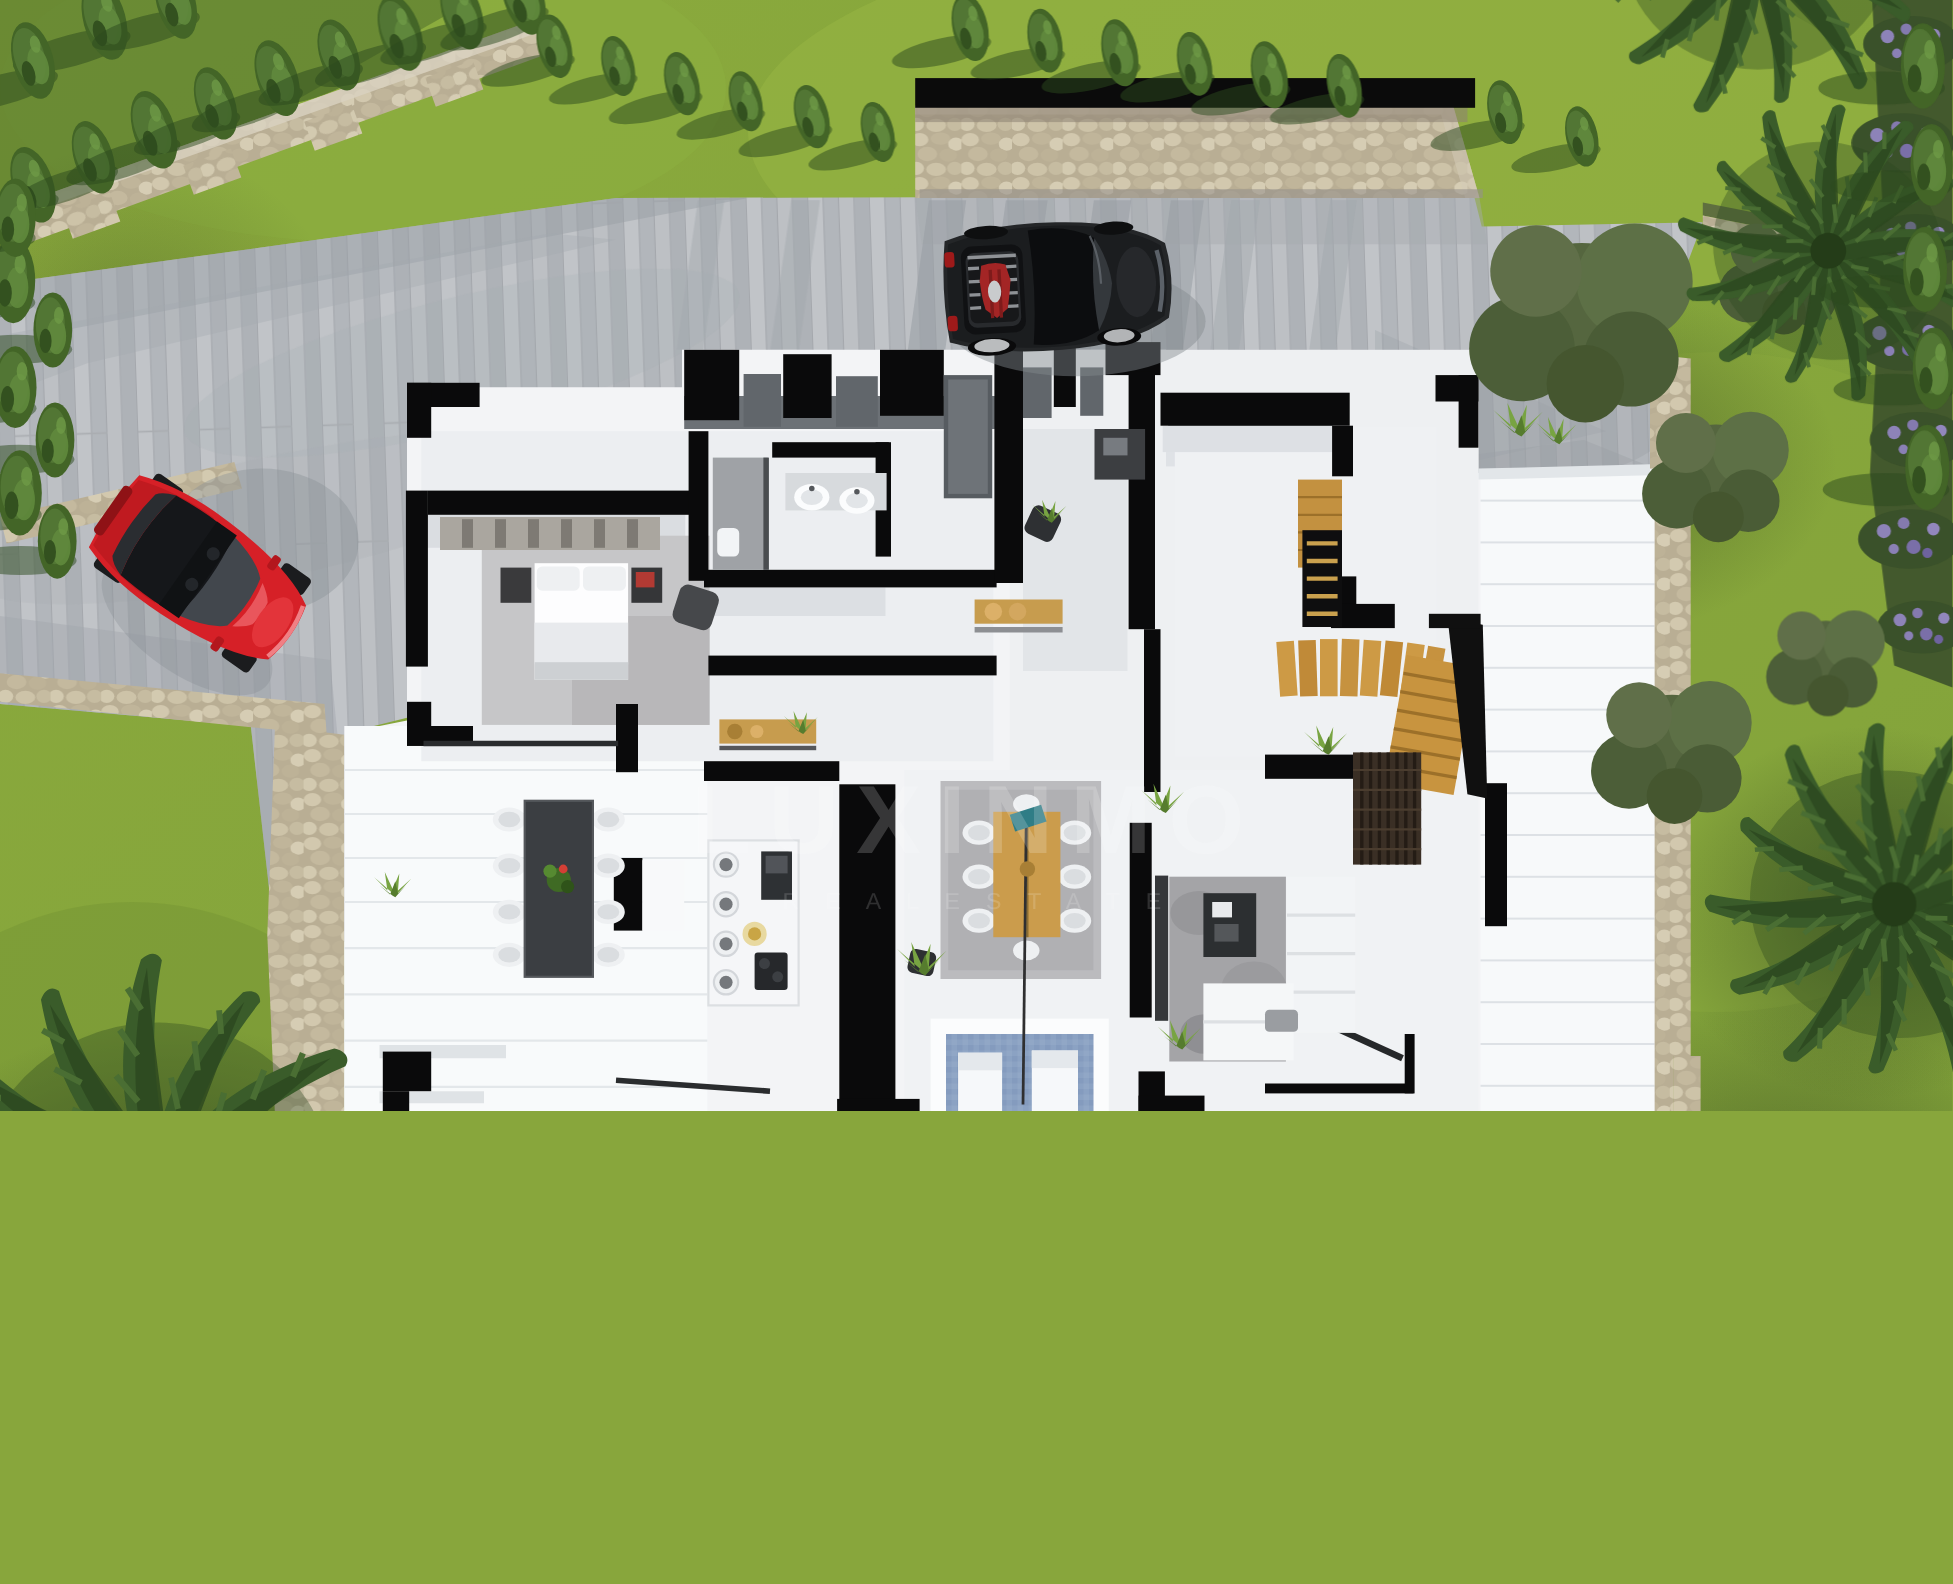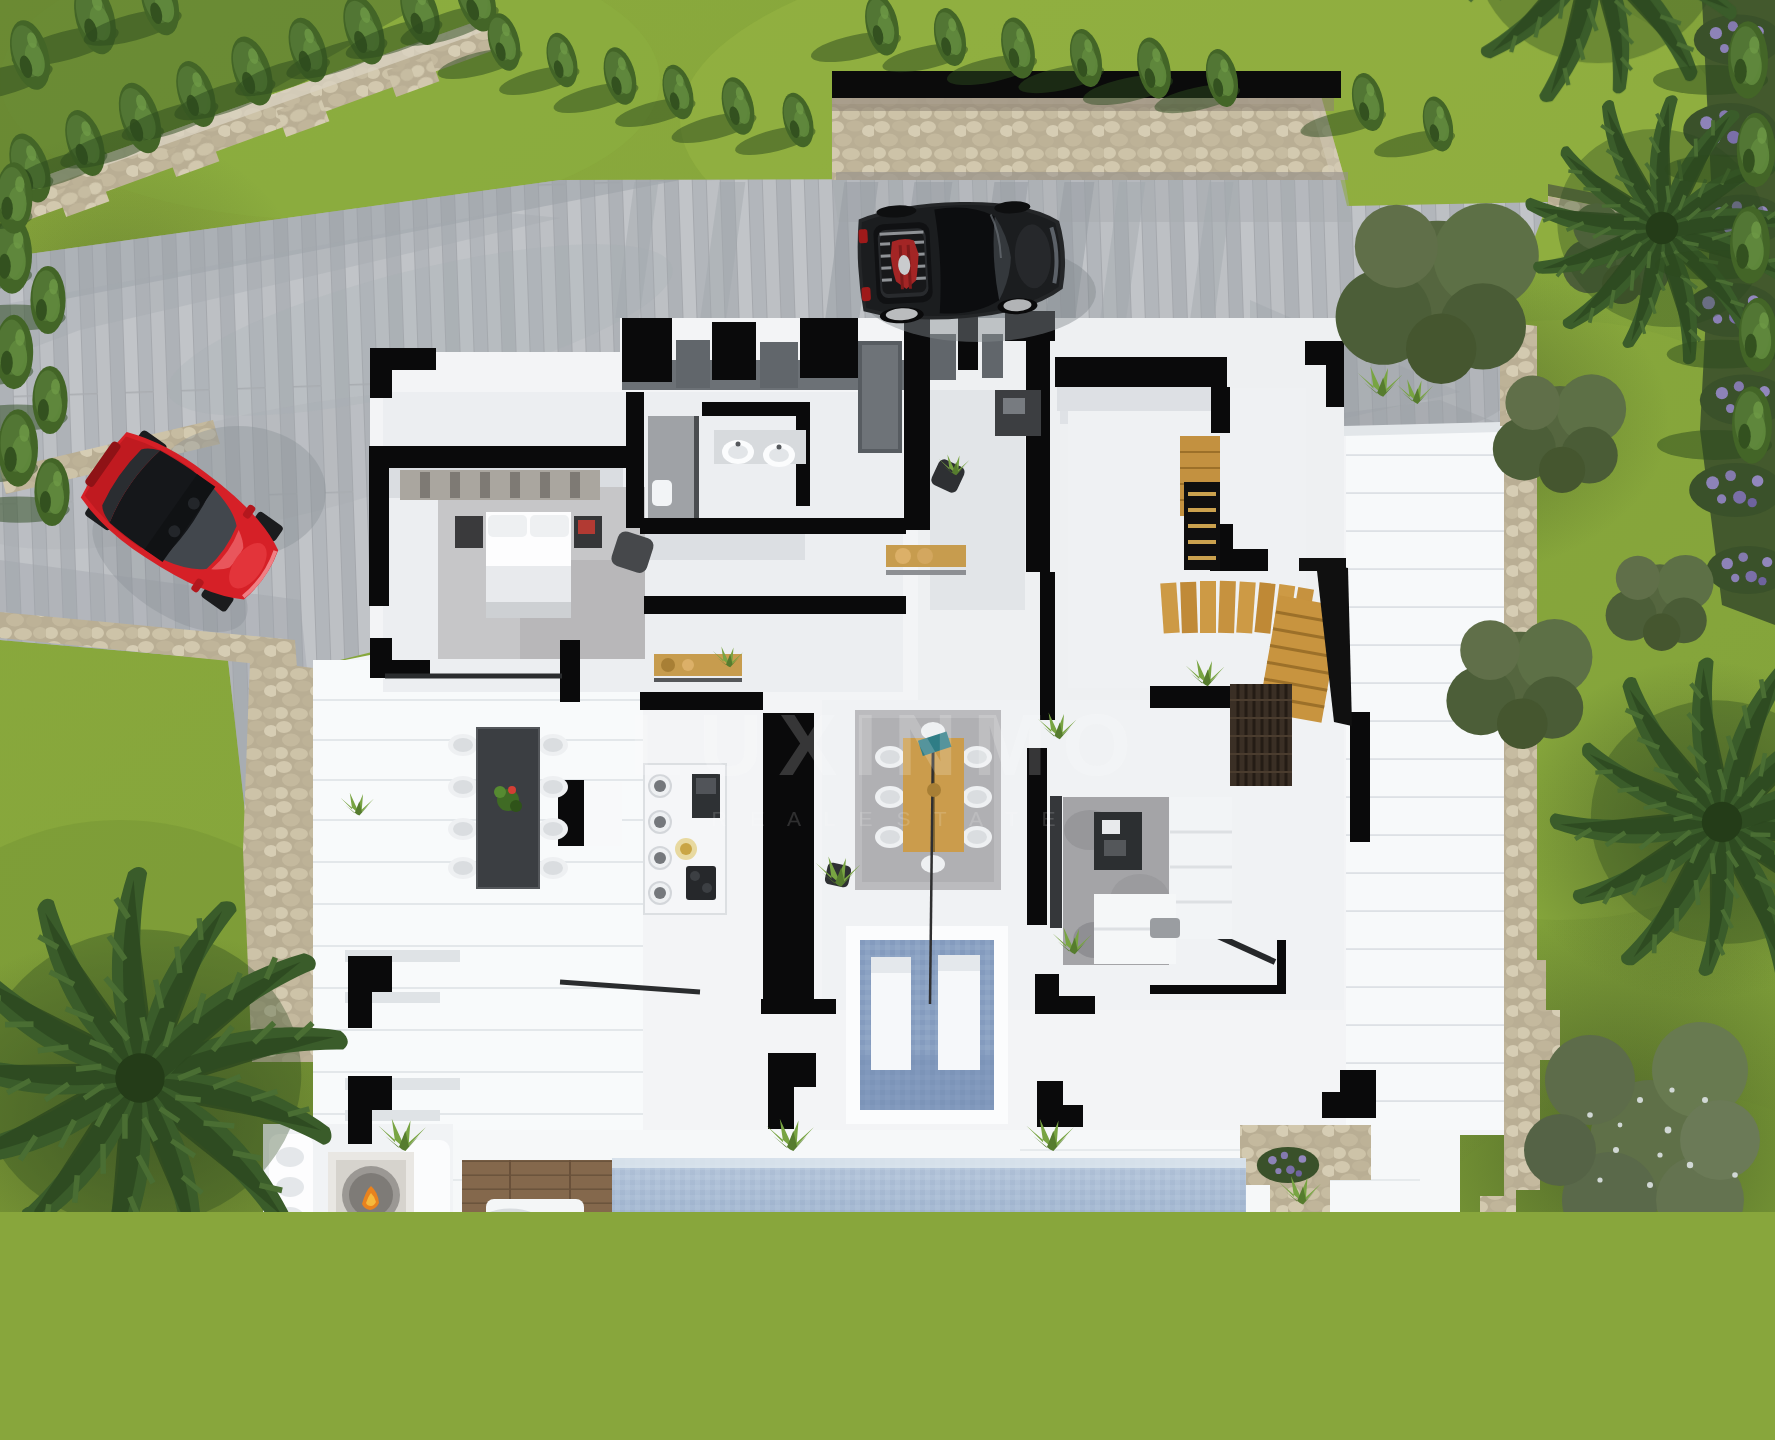--- a/index.html
+++ b/index.html
@@ -1,15 +1,15 @@
 <!DOCTYPE html>
 <html><head><meta charset="utf-8">
 <style>
 html,body{margin:0;padding:0;background:#88a63c;}
-#st{position:relative;width:1775px;height:1212px;overflow:hidden;font-family:"Liberation Sans",sans-serif;}
+#st{position:relative;width:1775px;height:1010px;overflow:hidden;font-family:"Liberation Sans",sans-serif;}
 svg{display:block;}
 </style></head>
 <body>
 <div id="st">
 <svg width="1775" height="1440" viewBox="0 0 1775 1440">
 <defs>
 <linearGradient id="grassg" x1="0" y1="0" x2="1" y2="1">
  <stop offset="0" stop-color="#8cab3d"></stop>
           <stop offset=".5" stop-color="#84a43b"></stop>
           <stop offset="1" stop-color="#7a9a37"></stop>

